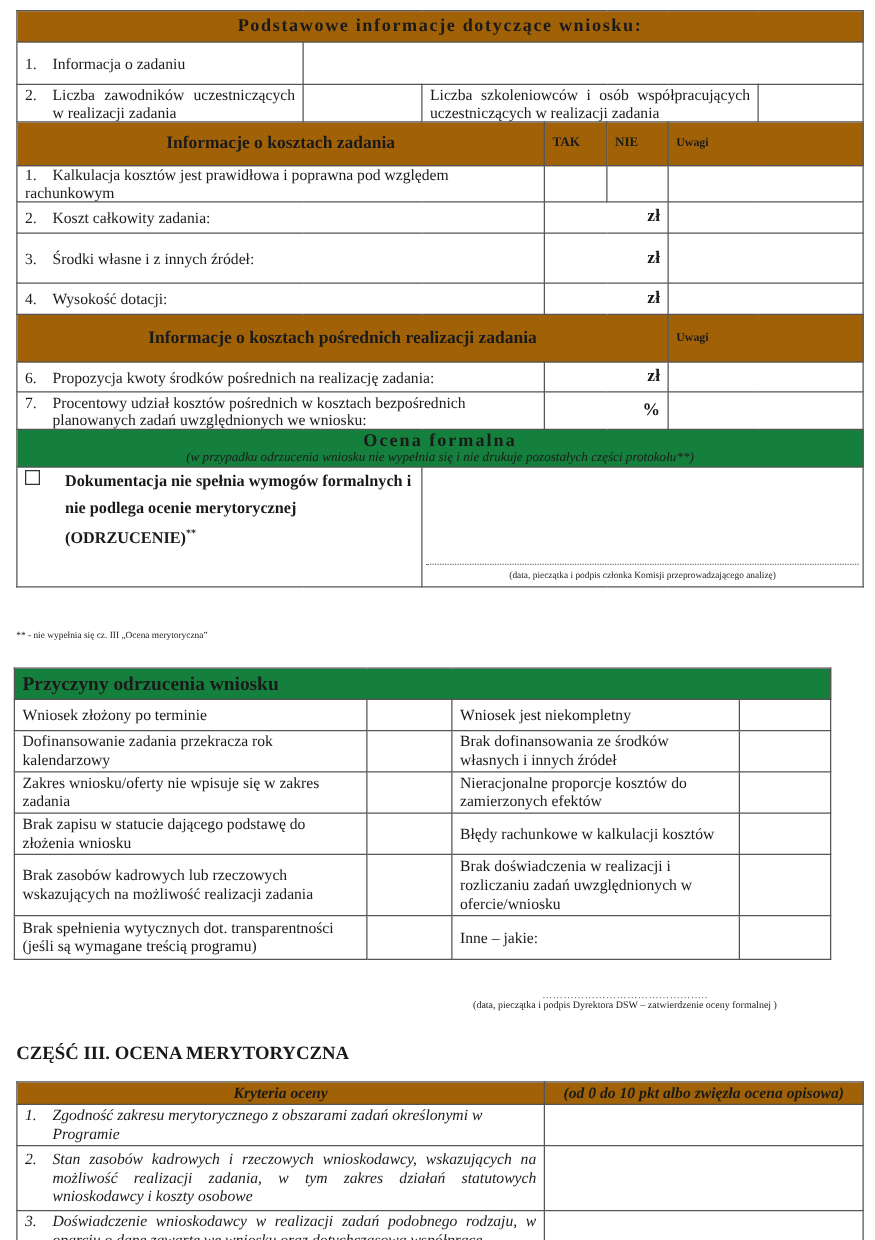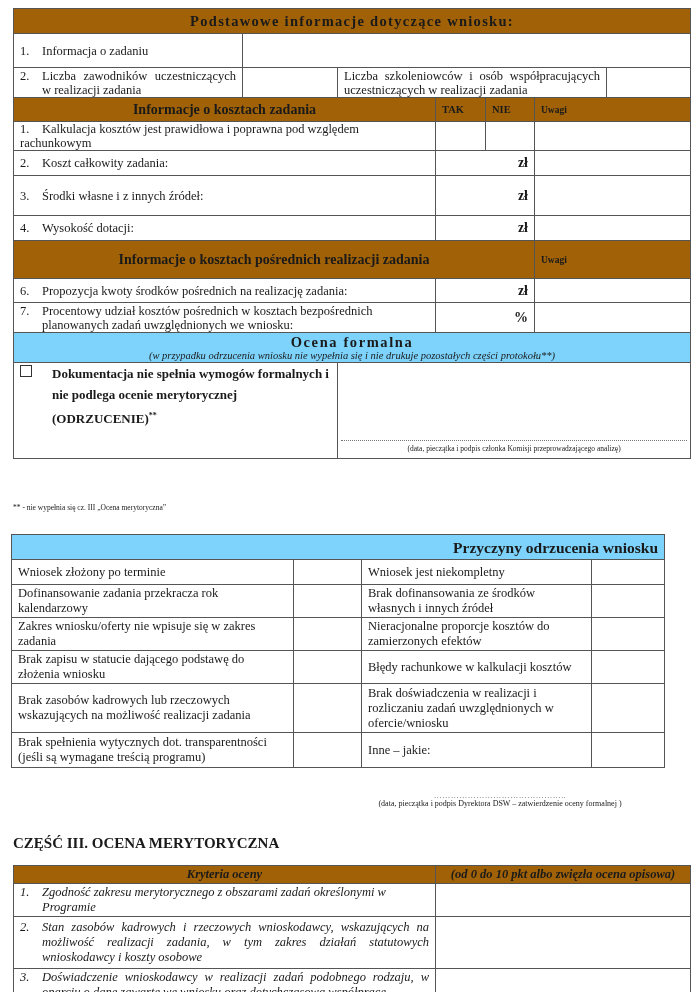--- a/index.html
+++ b/index.html
@@ -2,21 +2,21 @@
 <html><head>
 <meta charset="utf-8">
 <style>
   * { box-sizing: border-box; margin: 0; padding: 0; }
   html, body { width: 700px; height: 992px; background: #ffffff; overflow: hidden; }
   body { font-family: "Liberation Serif", "DejaVu Serif", serif; color: #1a1a1a; position: relative; }
 
   table { border-collapse: collapse; table-layout: fixed; }
   td, th { border: 1px solid #555; font-weight: normal; vertical-align: middle; }
 
-  .gray { background: #7dd3fc; }
+  .gray { background: #15803d; }
   .gray-light { background: #a16207; }
 
   
   #t1 { position: absolute; left: 13px; top: 8px; width: 677px; }
   #t1 td { font-size: 12.5px; line-height: 14px; padding: 0 6px; }
   .hdr-spaced { text-align: center; font-weight: bold; font-size: 14.5px !important; letter-spacing: 1.3px; height: 25px; }
   .num { display: inline-block; width: 22px; }
   .bold-center { text-align: center; font-weight: bold; }
   .small-bold { font-size: 10.5px !important; font-weight: bold; }
   .unit { text-align: right; font-weight: bold; font-size: 14px !important; padding-right: 6px !important; }
@@ -33,21 +33,21 @@
   .sig-cell { vertical-align: bottom !important; }
   .sig-dots { border-top: 1px dotted #777; margin: 0 3px 3px 3px; }
   .sig-label { text-align: center; font-size: 7.5px; line-height: 10px; padding-bottom: 4px; }
   sup { font-size: 8px; }
 
   .footnote { position: absolute; left: 13px; top: 503px; font-size: 7.5px; }
 
   
   #t2 { position: absolute; left: 11px; top: 534px; width: 653px; }
   #t2 td { font-size: 12.5px; line-height: 15px; padding: 1px 6px; }
-  #t2 .title { text-align: right; font-size: 15.5px !important; font-weight: bold; height: 25px; }
+  #t2 .title { text-align: left; font-size: 15.5px !important; font-weight: bold; height: 25px; }
 
   .dir-sig { position: absolute; left: 360px; top: 793px; width: 280px; text-align: center; font-size: 8px; }
   .dir-sig .dots { letter-spacing: 0.5px; color: #555; line-height: 6px; }
 
   .section-title { position: absolute; left: 13px; top: 835px; font-weight: bold; font-size: 15px; }
 
   
   #t3 { position: absolute; left: 13px; top: 865px; width: 677px; }
   #t3 td { font-size: 12.5px; line-height: 15px; padding: 1px 6px; font-style: italic; }
   #t3 .hd { font-weight: bold; text-align: center; font-size: 12.5px; }
@@ -78,21 +78,21 @@
           <div class="hang">
             <span class="num">2.</span>
             <span class="justify">Liczba zawodników uczestniczących w realizacji  zadania</span>
           </div>
         </td>
     <td></td>
     <td colspan="4" class="justify">Liczba szkoleniowców i osób współpracujących uczestniczących w realizacji  zadania</td>
     <td></td>
   </tr>
 
-  <tr class="gray-light" style="height:24px">
+  <tr class="gray-light" style="height:35px">
     <td colspan="3" class="bold-center" style="font-size:14px">Informacje o kosztach zadania</td>
     <td class="small-bold">TAK</td>
     <td class="small-bold">NIE</td>
     <td colspan="2" class="small-bold" style="font-size:9.5px !important">Uwagi</td>
   </tr>
   <tr style="height:24px">
     <td colspan="3"><span class="num">1.</span><span>Kalkulacja kosztów jest prawidłowa i poprawna pod względem  rachunkowym</span></td>
     <td></td>
     <td></td>
     <td colspan="2"></td>

